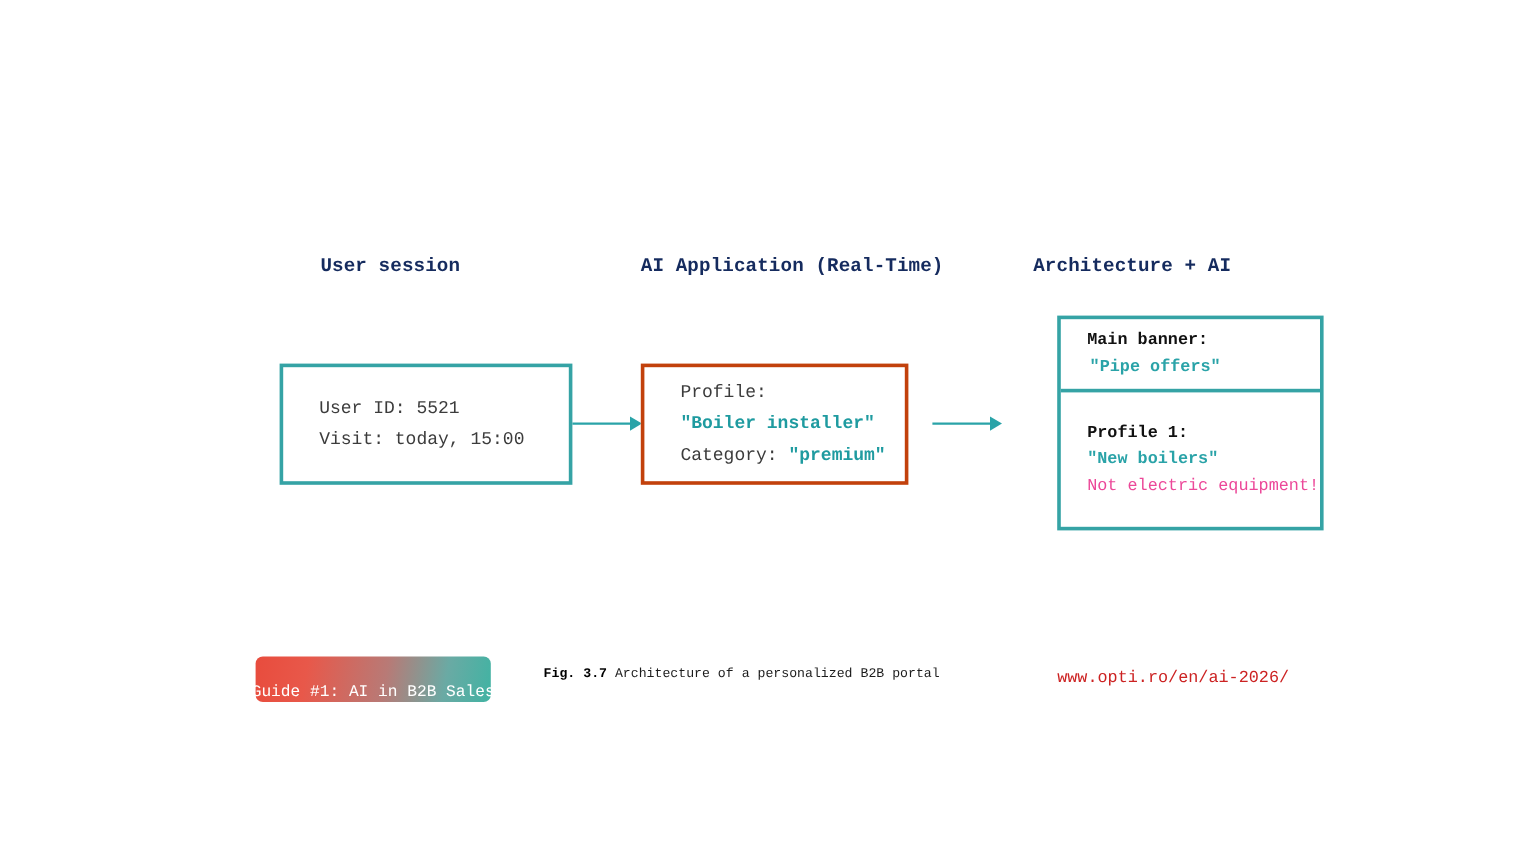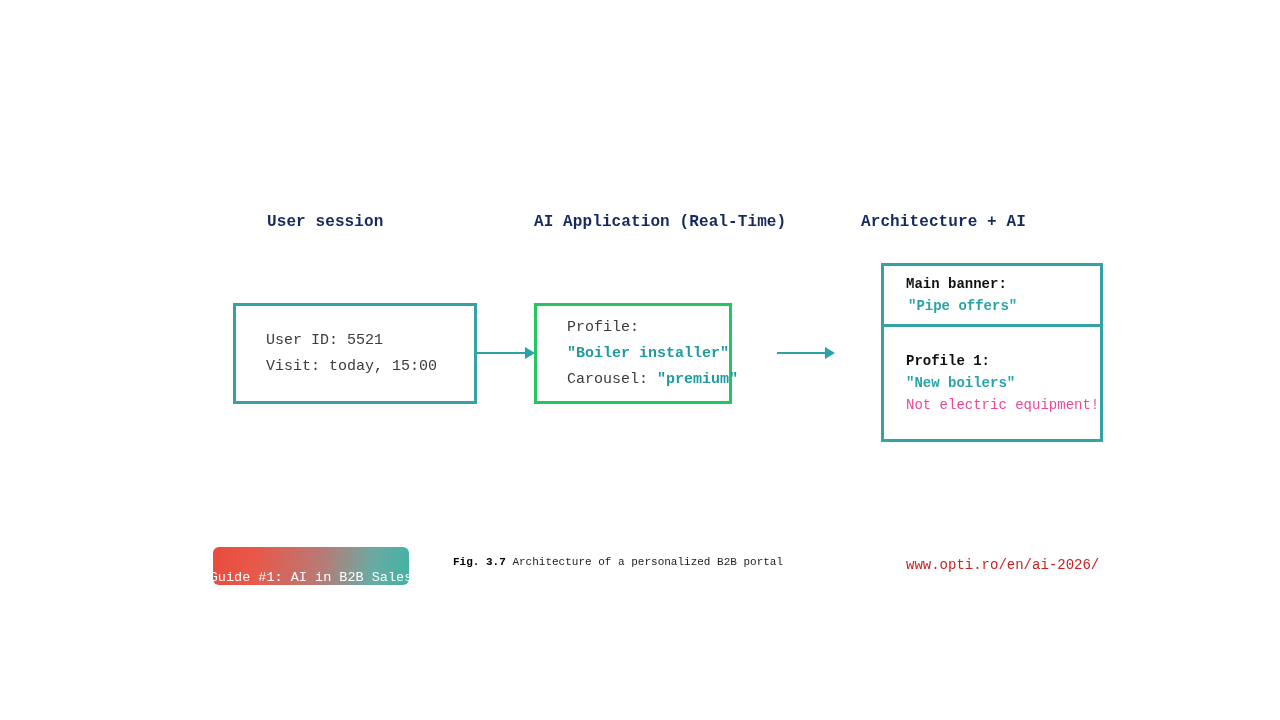--- a/index.html
+++ b/index.html
@@ -48,23 +48,23 @@
   #box-user-session {
     left: 233px;
     top: 303px;
     width: 244px;
     height: 101px;
     border: 3px solid #35a3a5;
   }
   #box-ai-segmentation {
     left: 534px;
     top: 303px;
-    width: 198px;
+    width: 223px;
     height: 101px;
-    border: 3px solid #22c55e;
+    border: 3px solid #c2410c;
   }
   #box-application {
     left: 834px;
     top: 263px;
     width: 222px;
     height: 179px;
     border: 3px solid #35a3a5;
     display: flex;
     flex-direction: column;
     margin-left: 47px;
@@ -174,21 +174,20 @@
   #footer-caption-text { color: #1c1c1c; }
 
   #footer-url {
     position: absolute;
     left: 881px;
     top: 557px;
     font-size: 14px;
     color: #cc2222;
     white-space: nowrap;
     text-decoration: none;
-    margin-left: 25px;
   }
 </style>
 </head>
 <body>
 
 <div class="canvas">
 
   <div class="col-heading" id="heading-user-session">User session</div>
 
   <div class="col-heading" id="heading-ai-segmentation">AI Application (Real-Time)</div>
@@ -204,21 +203,21 @@
 
   <svg class="arrow-svg" id="arrow-1" width="58" height="20">
     <line x1="0" y1="10" x2="48" y2="10" stroke="#2aa3a8" stroke-width="2"></line>
     <polygon points="48,4 58,10 48,16" fill="#2aa3a8"></polygon>
   </svg>
 
   <div class="flow-box" id="box-ai-segmentation">
     <div class="box-lines">
       <div class="line">Profile:</div>
       <div class="line accent-strong">"Boiler installer"</div>
-      <div class="line"><span>Carousel: </span><span class="accent-strong">"premium"</span></div>
+      <div class="line"><span>Category: </span><span class="accent-strong">"premium"</span></div>
     </div>
   </div>
 
   <svg class="arrow-svg" id="arrow-2" width="58" height="20">
     <line x1="0" y1="10" x2="48" y2="10" stroke="#2aa3a8" stroke-width="2"></line>
     <polygon points="48,4 58,10 48,16" fill="#2aa3a8"></polygon>
   </svg>
 
   <div class="flow-box" id="box-application">
     <div class="app-section" id="app-section-banner">

